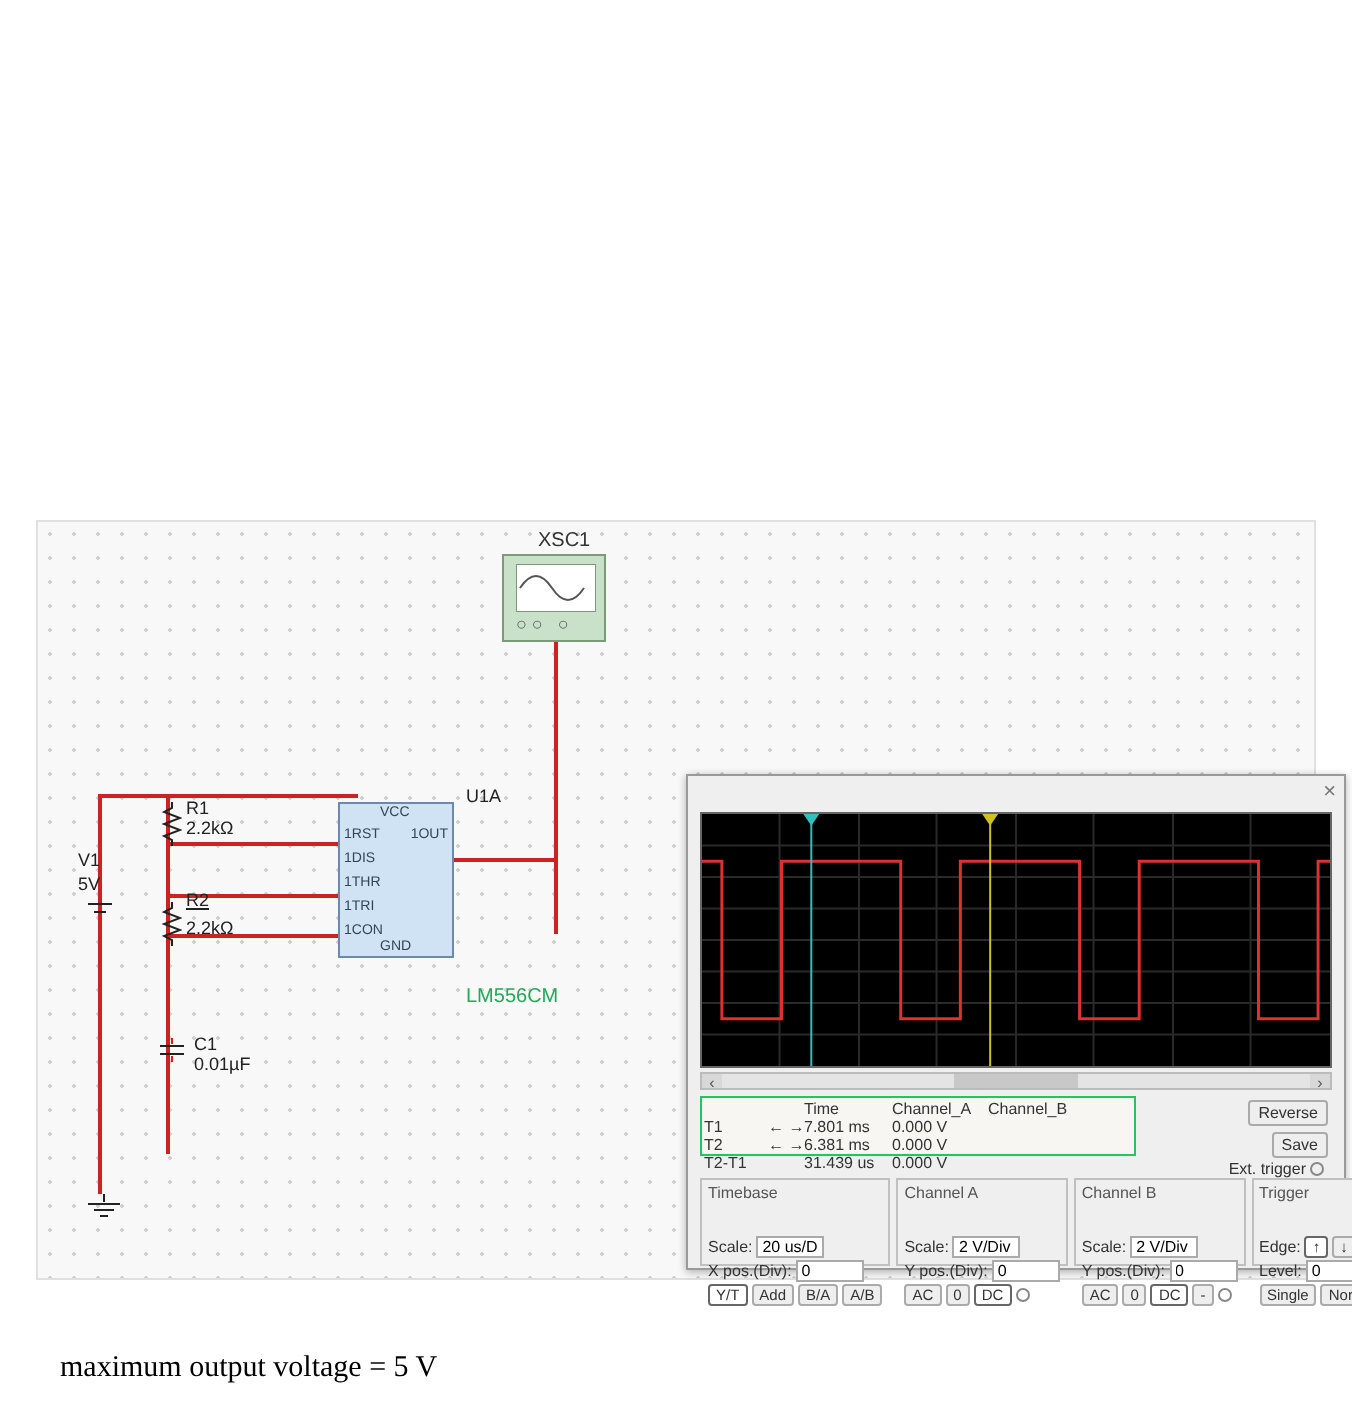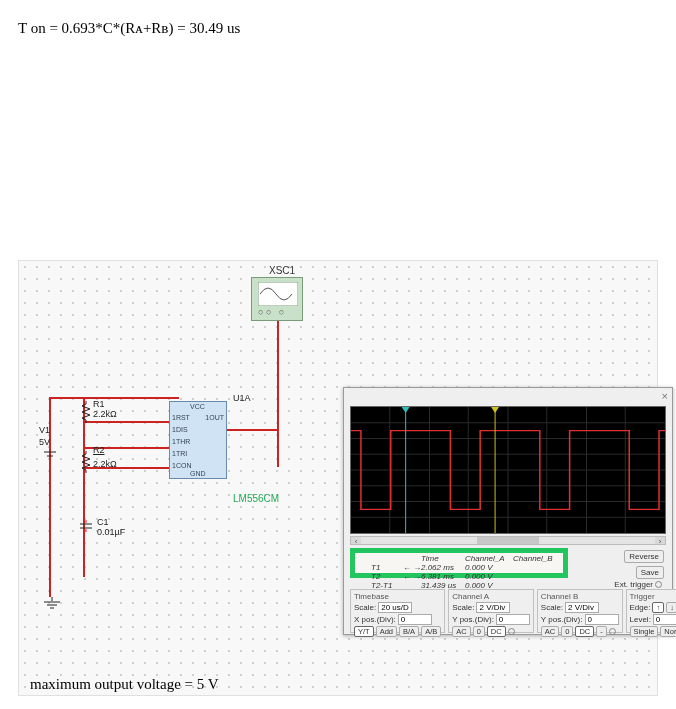--- a/index.html
+++ b/index.html
@@ -14,21 +14,21 @@
     position: relative;
     overflow: hidden;
   }
   .equations { padding: 20px 18px 0 18px; }
   .eq { margin-bottom: 28px; }
 
   
   .canvas {
     position: absolute;
     left: 18px; top: 260px;
-    width: 640px; height: 436px;
+    width: 640px; height: 380px;
     background:
       radial-gradient(circle, #d0d0d0 1px, transparent 1px) 0 0/12px 12px,
       #f8f8f8;
     border: 1px solid #e0e0e0;
   }
   .xsc-label { position:absolute; left:250px; top:4px; font:10px sans-serif; color:#333; }
   .xsc-box {
     position:absolute; left:232px; top:16px; width:52px; height:44px;
     background:#c9e0c9; border:1px solid #7a9a7a;
   }
@@ -67,57 +67,56 @@
   .osc-scrollbar {
     position:absolute; left:6px; right:6px; top:148px; height:9px;
     background:#e4e4e4; border:1px solid #bbb;
   }
   .osc-scrollbar .thumb { position:absolute; left:40%; width:20%; top:0; bottom:0; background:#c8c8c8; }
   .osc-scrollbar .arr { position:absolute; top:0; bottom:0; width:10px; background:#d8d8d8; text-align:center; font:8px sans-serif; color:#555; }
   .osc-scrollbar .arr.l{left:0} .osc-scrollbar .arr.r{right:0}
 
   .osc-readout {
     position:absolute; left:6px; top:160px; width:218px; height:30px;
-    background:#f7f6f2; border:5px solid #22c55e; padding:1px 16px;
+    background:#f7f6f2; border:1px solid #22c55e; padding:1px 1px;
     display:grid; grid-template-columns: 28px 14px 40px 44px 44px; gap:0 4px;
-    font-size:8px; align-content:start;font-style:italic;
+    font-size:8px; align-content:start;
   }
   .osc-readout div { white-space:nowrap; }
   .btn {
     display:inline-block; background:#eee; border:1px solid #aaa;
     padding:1px 4px; font:8px sans-serif; border-radius:2px;
   }
   .btn.small { padding:0 3px; font-size:7.5px; }
   .btn.active { background:#fff; border-color:#666; }
   .osc-rev { position:absolute; right:8px; top:162px; }
   .osc-save { position:absolute; right:8px; top:178px; }
   .osc-ext  { position:absolute; right:10px; top:192px; font-size:8px;text-align:right; }
   .osc-ext .dot{display:inline-block;width:7px;height:7px;border:1px solid #888;border-radius:50%;vertical-align:middle;margin-left:2px;}
 
   .panel-row { position:absolute; left:6px; right:6px; top:201px; height:44px; display:flex; gap:3px; }
   .panel {
     border:1px solid #c0c0c0; padding:2px 3px 1px 3px; font-size:8px;
     display:flex; flex-direction:column; gap:1px; background:#efefef;
   }
-  .panel .hd { color:#555; margin-bottom:0; }
+  .panel .hd { color:#555; margin-bottom:16px; }
   .panel .line { display:flex; gap:2px; align-items:center; white-space:nowrap; }
   .panel input {
     width:34px; height:11px; font:8px sans-serif; padding:0 2px;
     border:1px solid #aaa; background:#fff;
   }
   .panel .radio{display:inline-block;width:7px;height:7px;border:1px solid #888;border-radius:50%;}
   .p-tb{flex:1.1} .p-ca{flex:1} .p-cb{flex:1} .p-tr{flex:1.2}
 
   .footer-note { position:absolute; left:30px; top:676px; font-size:15px; }
 </style>
 </head>
 <body>
 
 <div class="equations">
-  <div class="eq">T on = 0.693*C*(Rᴀ+Rʙ) = 30.49 us</div>
 </div>
 
 <div class="canvas">
   <div class="xsc-label">XSC1</div>
   <div class="xsc-box">
     <svg width="40" height="24">
       <rect x="0" y="0" width="40" height="24" fill="#fff" stroke="#7a9a7a"></rect>
       <path d="M2 12 Q10 0 18 12 T34 12" fill="none" stroke="#555" stroke-width="1"></path>
     </svg>
     <div class="plugs">○ ○ &nbsp; ○</div>
@@ -229,21 +228,21 @@
 
     <div class="osc-readout">
       <div></div>
         <div></div>
       <div>Time</div>
       <div>Channel_A</div>
       <div>Channel_B</div>
 
       <div>T1</div>
       <div>← →</div>
-      <div>2.062 ms</div>
+      <div>7.801 ms</div>
       <div>0.000 V</div>
         <div></div>
 
       <div>T2</div>
       <div>← →</div>
       <div>6.381 ms</div>
       <div>0.000 V</div>
         <div></div>
 
       <div>T2-T1</div>

